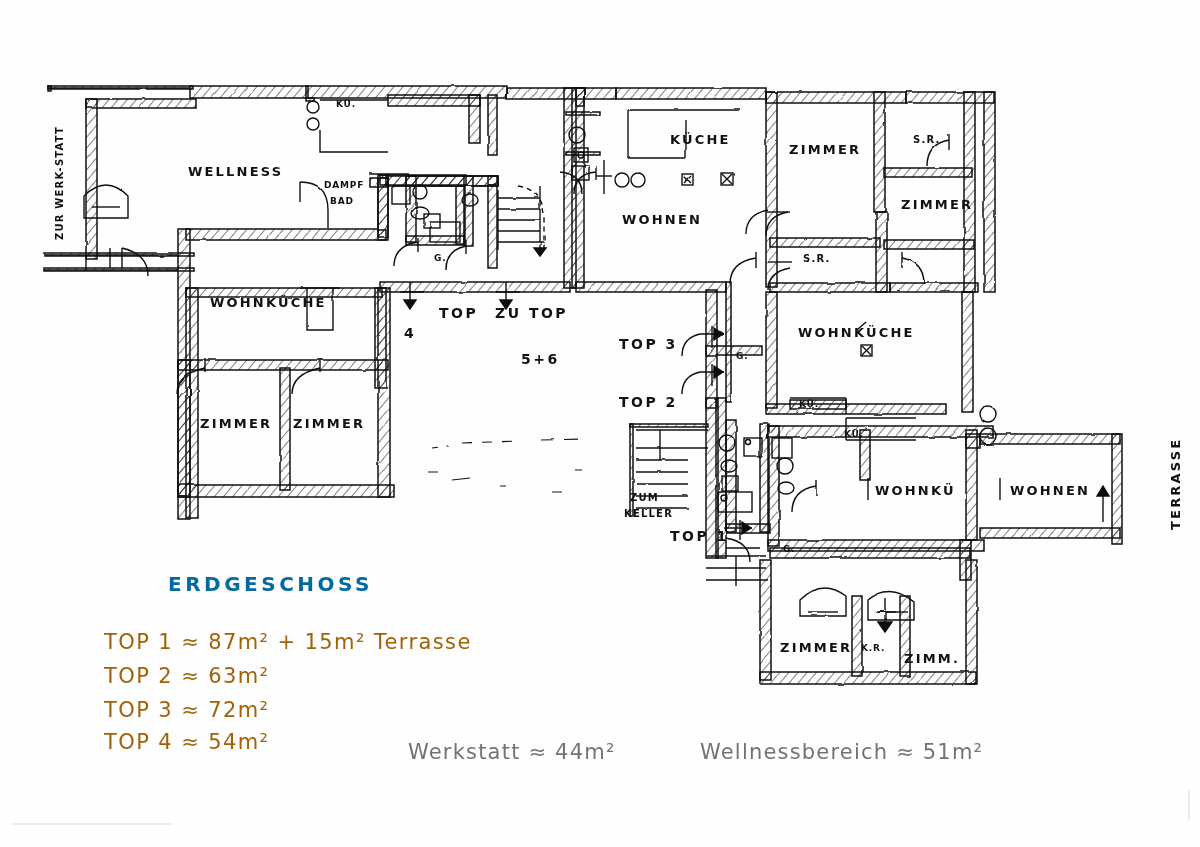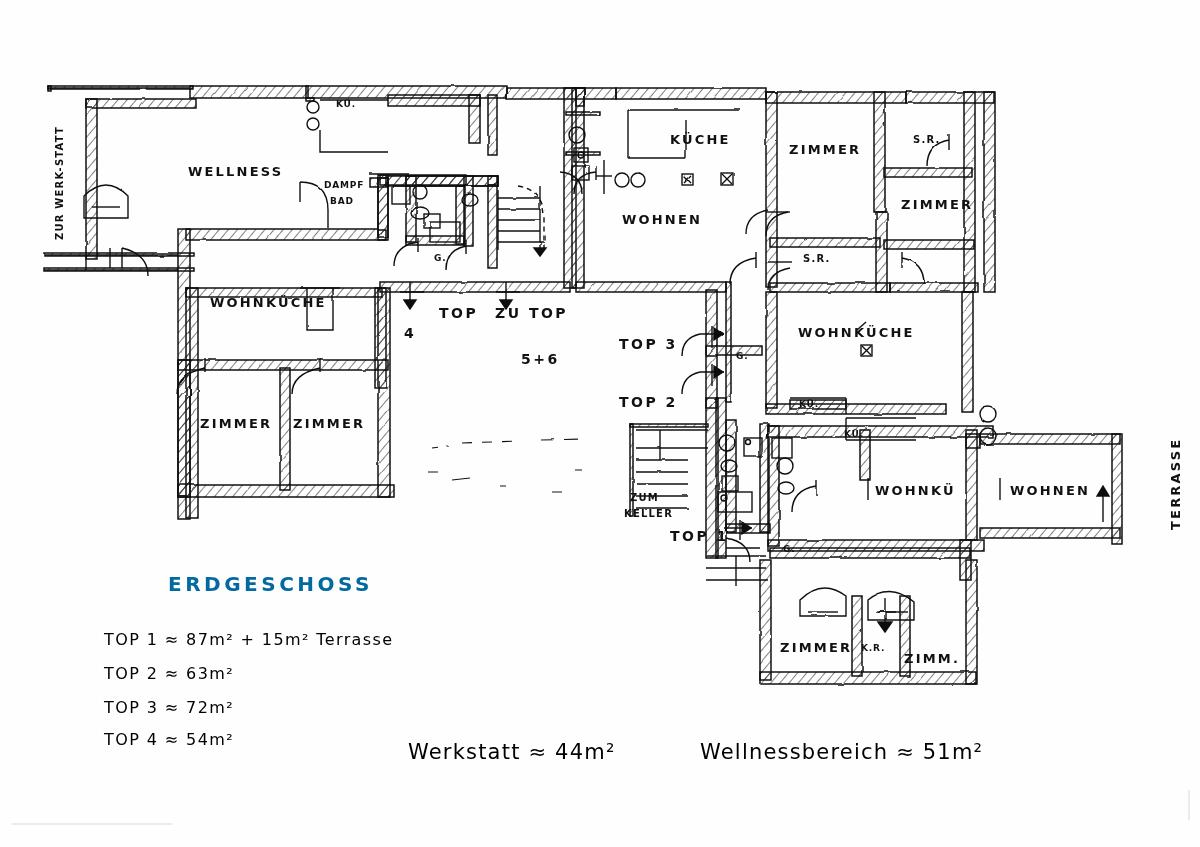--- a/index.html
+++ b/index.html
@@ -35,26 +35,26 @@
   .hand{font-family:"DejaVu Sans", sans-serif;}
 
   
   #legend{position:absolute;left:0;top:0;width:1200px;height:847px;}
   .legend-title{
     position:absolute;left:168px;top:572px;
     font-size:20px;letter-spacing:3.5px;font-weight:700;color:#0369a1;
   }
   .legend-row{
     position:absolute;left:104px;
-    font-size:16px;letter-spacing:1.4px;color:#000000;
+    font-size:21px;letter-spacing:1.4px;color:#a16207;
     white-space:nowrap;
     text-align:right;
   }
   .legend-extra{
-    position:absolute;font-size:21px;letter-spacing:1.2px;color:#000000;white-space:nowrap;
+    position:absolute;font-size:21px;letter-spacing:1.2px;color:#737373;white-space:nowrap;
   }
 
   
   .artifact{position:absolute;background:#d8d8d8;opacity:.5;}
 </style>
 </head>
 <body>
 
 <div id="sheet">
 

